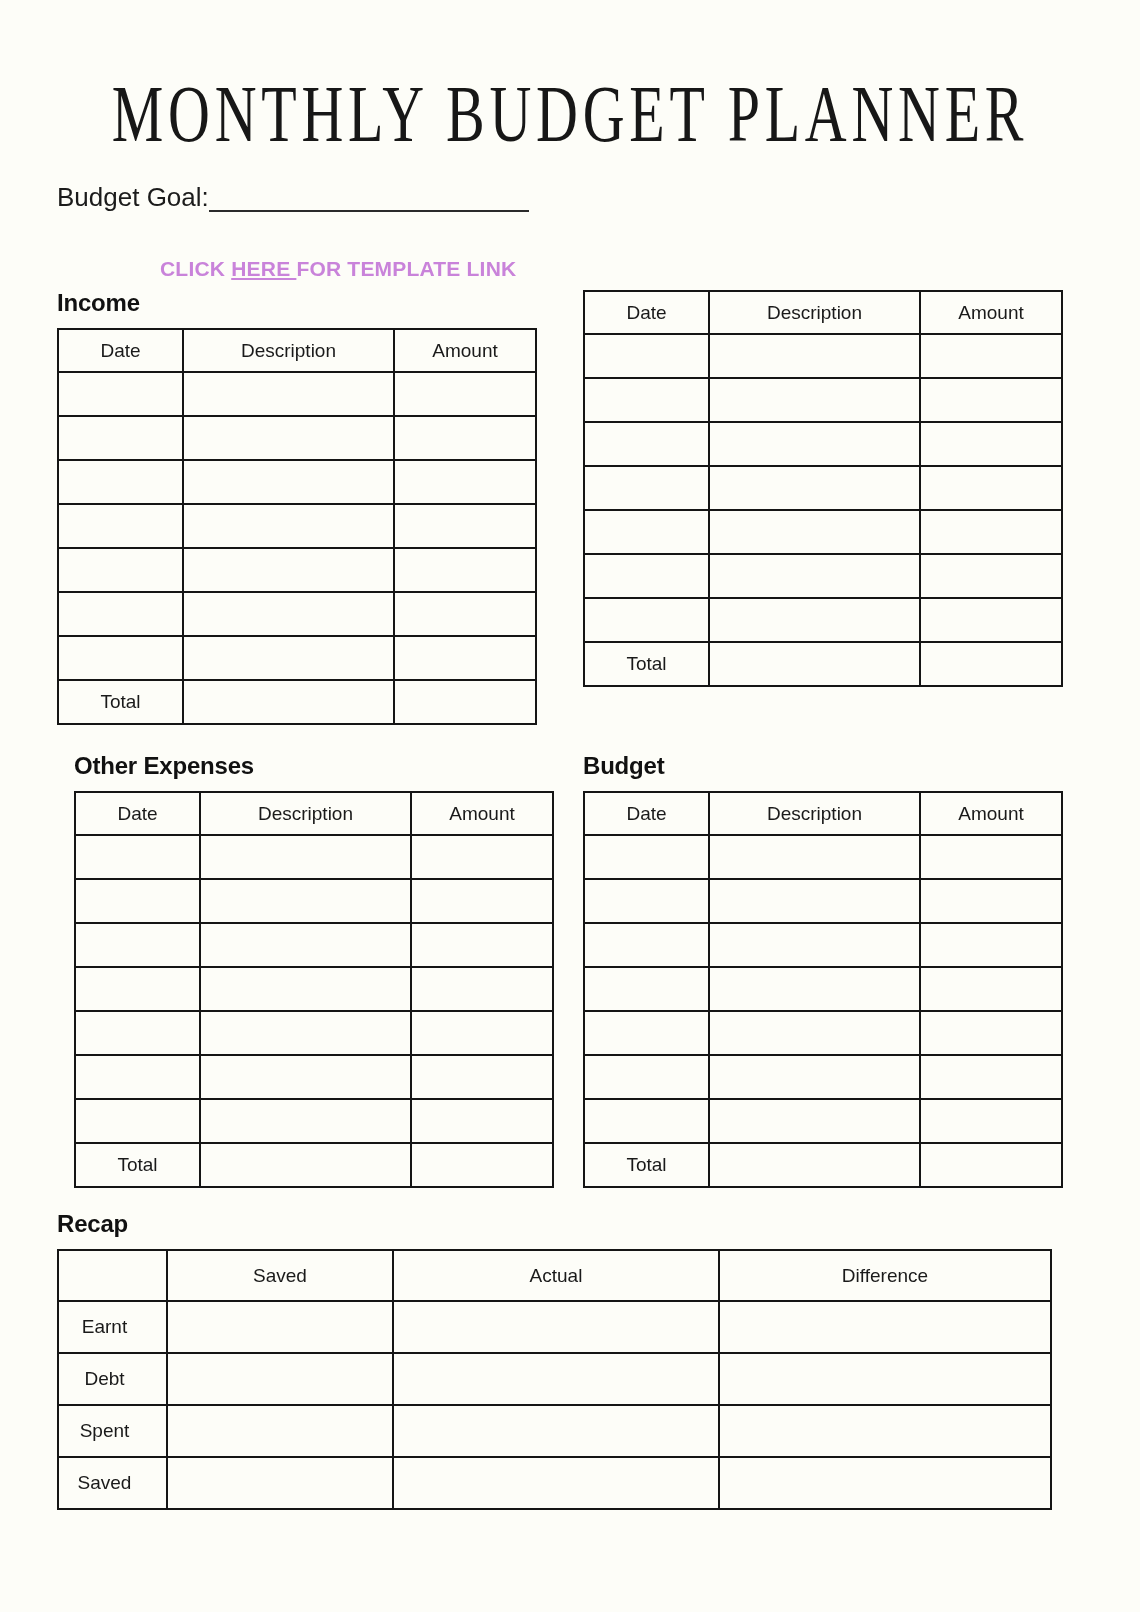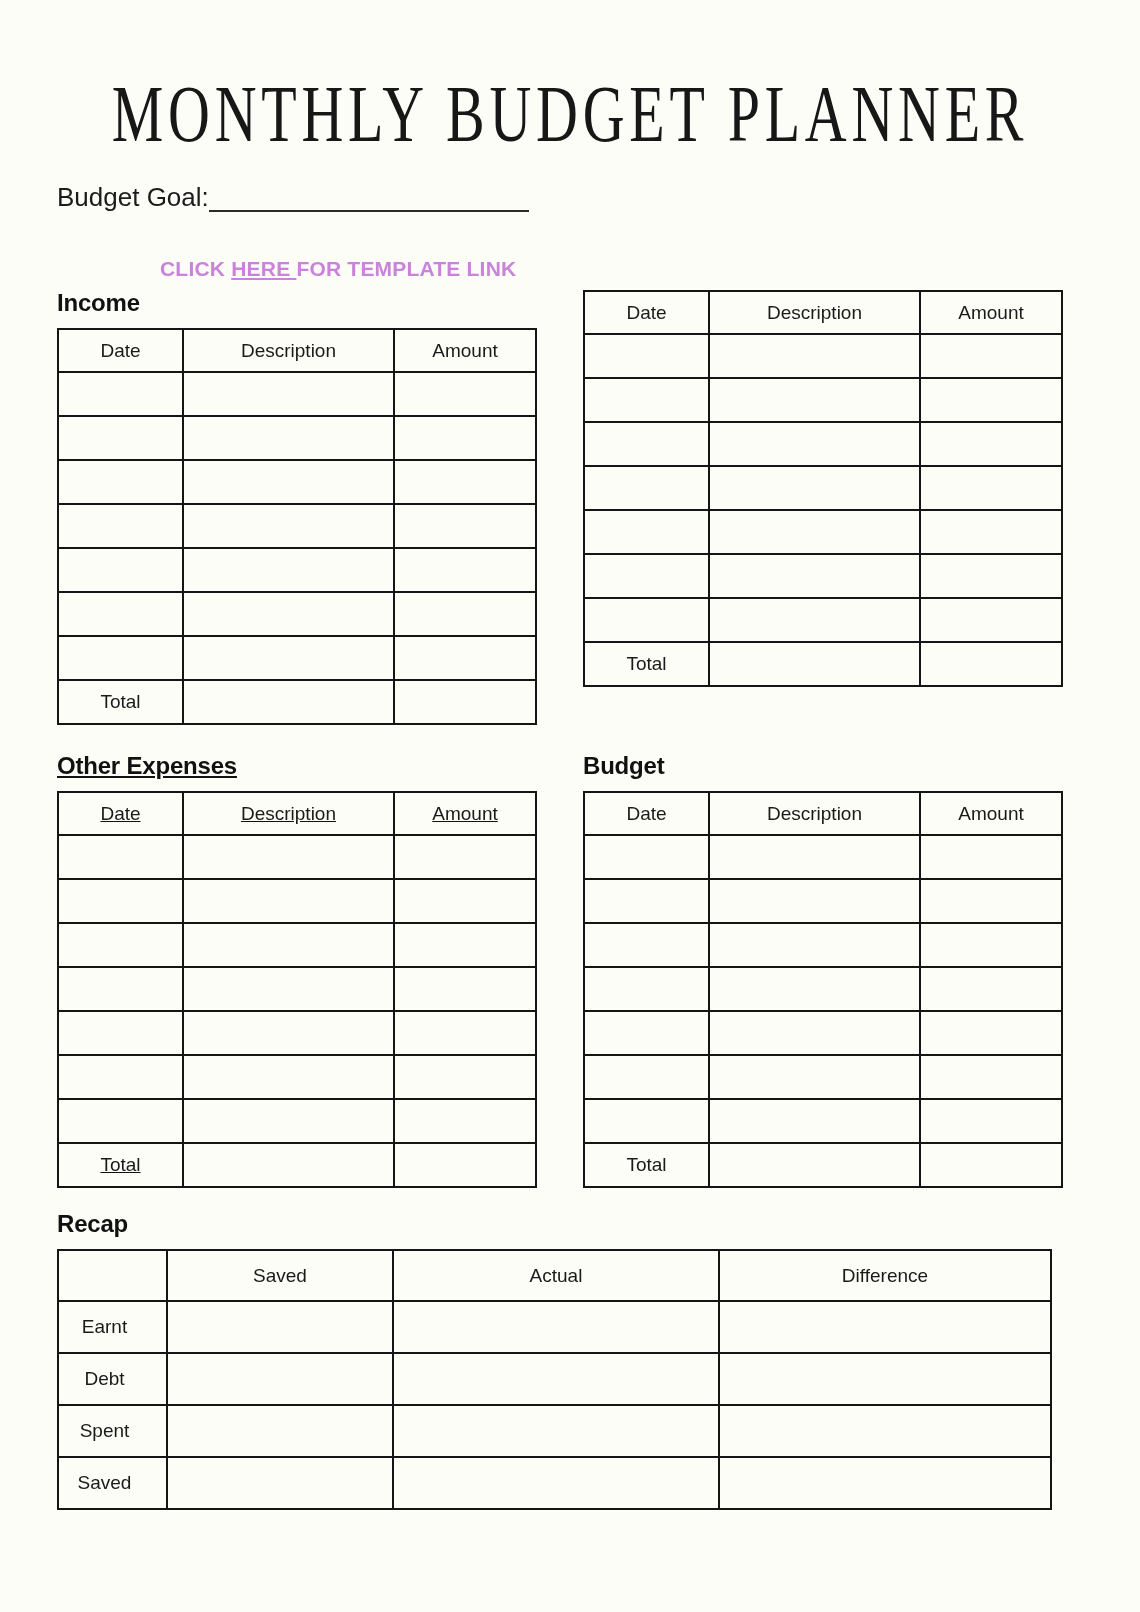--- a/index.html
+++ b/index.html
@@ -129,21 +129,21 @@
   .recap-table th { height: 49px; }
   .recap-table td { height: 50px; }
   .recap-table td.recap-rowlabel {
     text-align: center;
     padding-right: 16px;
   }
 
   
   #section-income         { left: 57px;  top: 290px;  }
   #section-fixed-expenses { left: 583px; top: 290px;  }
-  #section-other-expenses { left: 57px;  top: 753px; text-decoration: underline;  }
+  #section-other-expenses { left: 74px;  top: 753px;  }
   #section-bills          { left: 583px; top: 753px;  }
   #section-recap          { left: 57px;  top: 1211px; }
 </style>
 </head>
 <body>
 
 <div class="page">
 
   <div class="title">MONTHLY BUDGET PLANNER</div>
 

